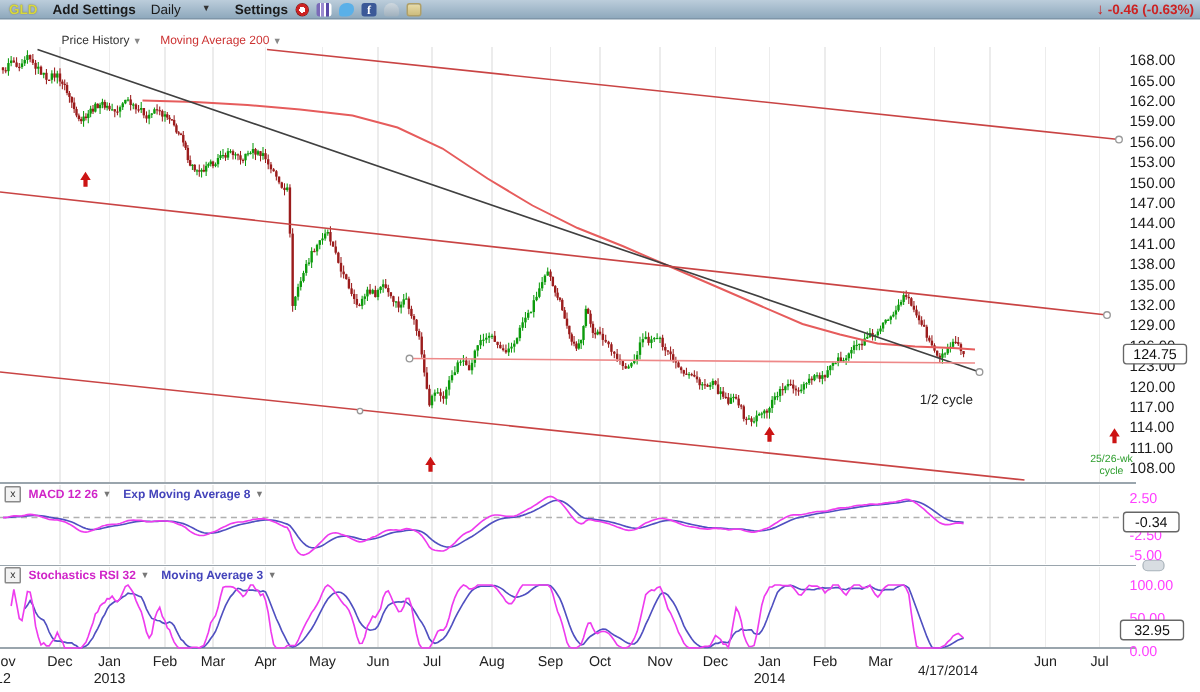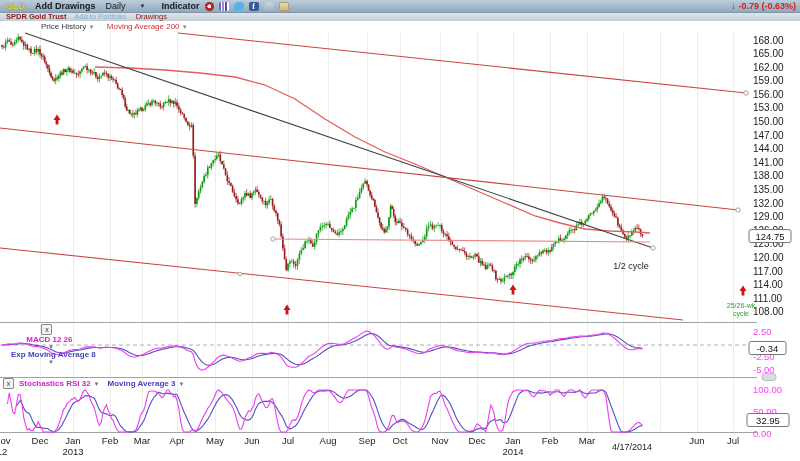--- a/index.html
+++ b/index.html
@@ -42,50 +42,45 @@
   .pc{font-size:6px;color:#777;margin-left:3px;}
   #chart-svg{position:absolute;left:0;top:0;}
 </style>
 </head>
 <body>
 
 <div id="app">
 
   <div id="toolbar">
     <span class="tb sym">GLD</span>
-    <span class="tb" style="font-weight:bold;">Add Drawings</span>
+    <span class="tb" style="font-weight:bold;">Add Settings</span>
     <span class="tb" style="font-weight:normal;">Daily</span>
     <span class="caret">▼</span>
-    <span class="tb" style="font-weight:bold;margin-left:16px;">Indicator</span>
+    <span class="tb" style="font-weight:bold;margin-left:16px;">Settings</span>
     <span class="icon ic-alarm"></span>
     <span class="icon ic-chart"></span>
     <span class="icon ic-tw"></span>
     <span class="icon ic-fb">f</span>
     <span class="icon ic-cloud"></span>
     <span class="icon ic-note"></span>
     <span id="quote">
       <span class="dn">↓</span>
-      <span>-0.79 (-0.63%)</span>
+      <span>-0.46 (-0.63%)</span>
     </span>
   </div>
 
-  <div id="subheader">
-    <span class="name">SPDR Gold Trust</span>
-    <span class="port">Add to Portfolio</span>
-    <span class="draw">Drawings</span>
-  </div>
 
   <div id="chart-header">
     <span class="ph">Price History</span>
     <span class="c2">▼</span>
     <span class="ma200">Moving Average 200</span>
     <span class="c2">▼</span>
   </div>
 
-  <div class="panel-label" style="top:324px;flex-direction:column;">
+  <div class="panel-label" style="top:324px;">
     <span class="xbtn">x</span>
     <span class="lbl-magenta">MACD 12 26</span>
     <span class="pc">▼</span>
     <span class="lbl-blue">Exp Moving Average 8</span>
     <span class="pc">▼</span>
   </div>
 
   <div class="panel-label" style="top:378px;">
     <span class="xbtn">x</span>
     <span class="lbl-magenta">Stochastics RSI 32</span>

